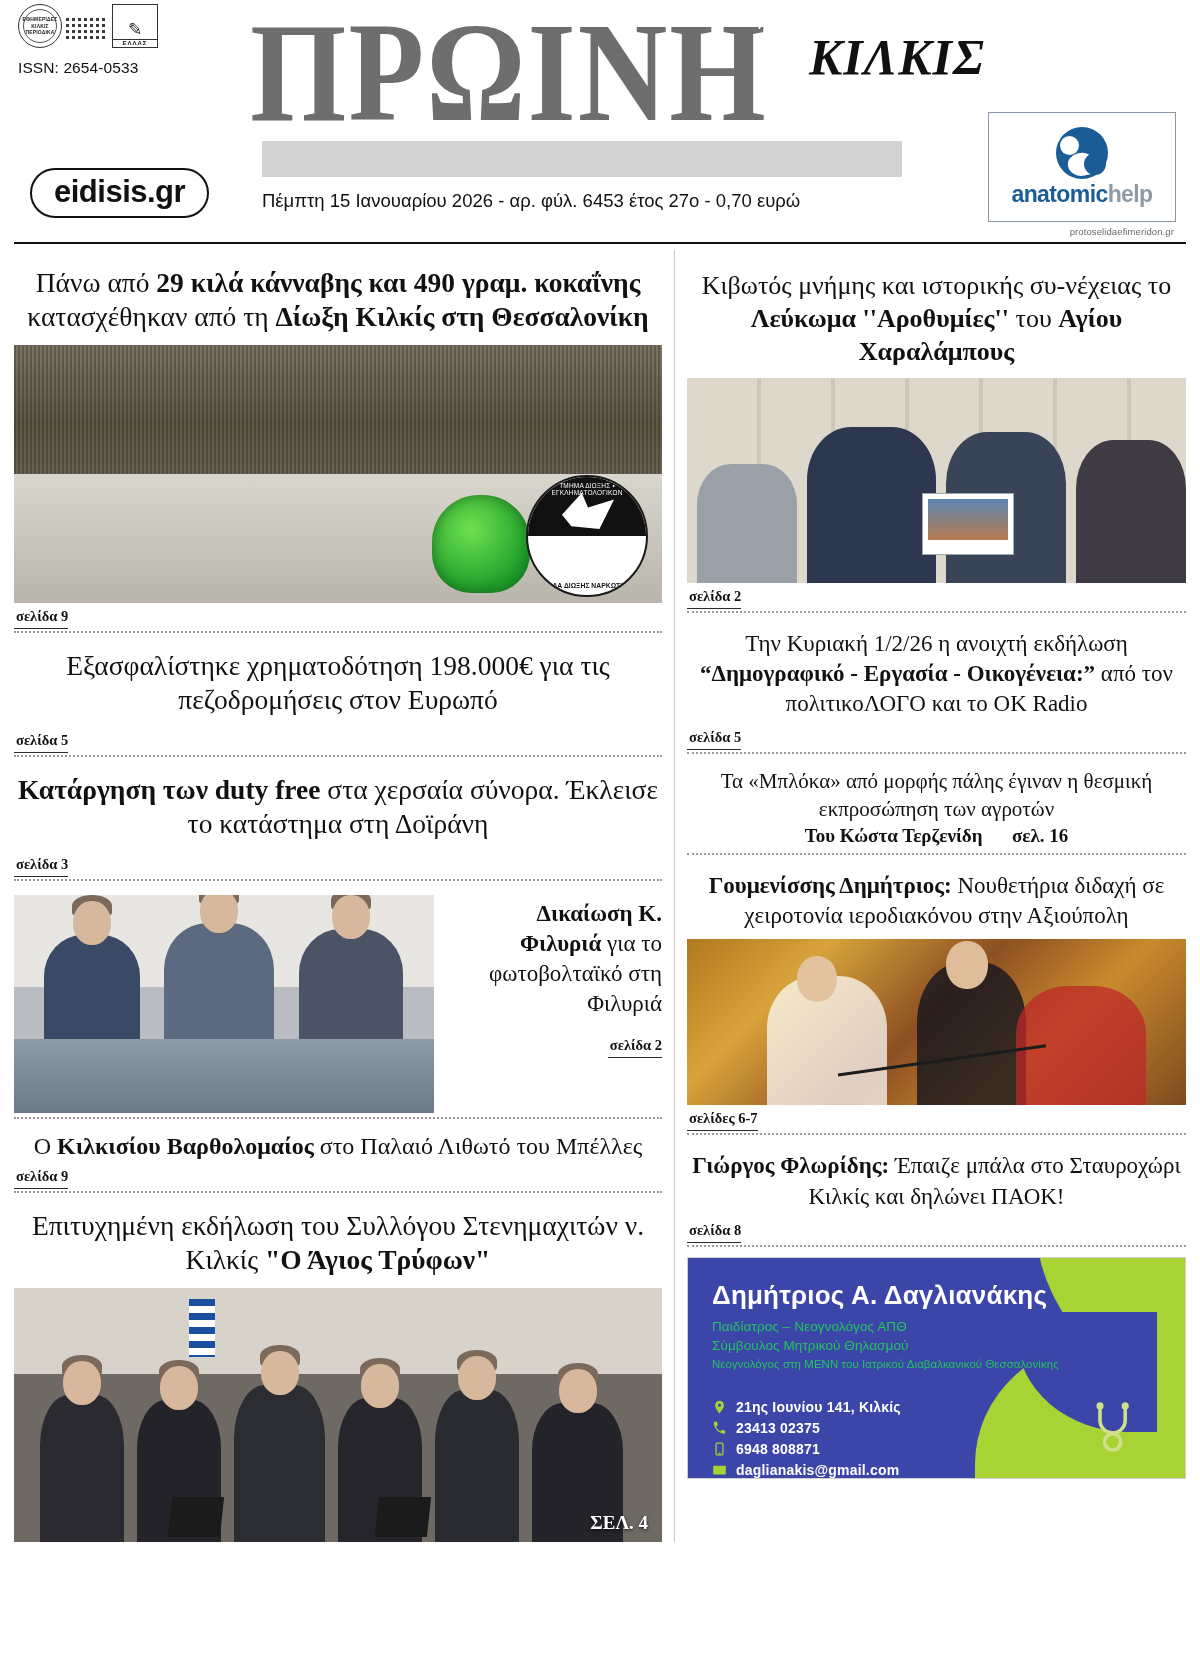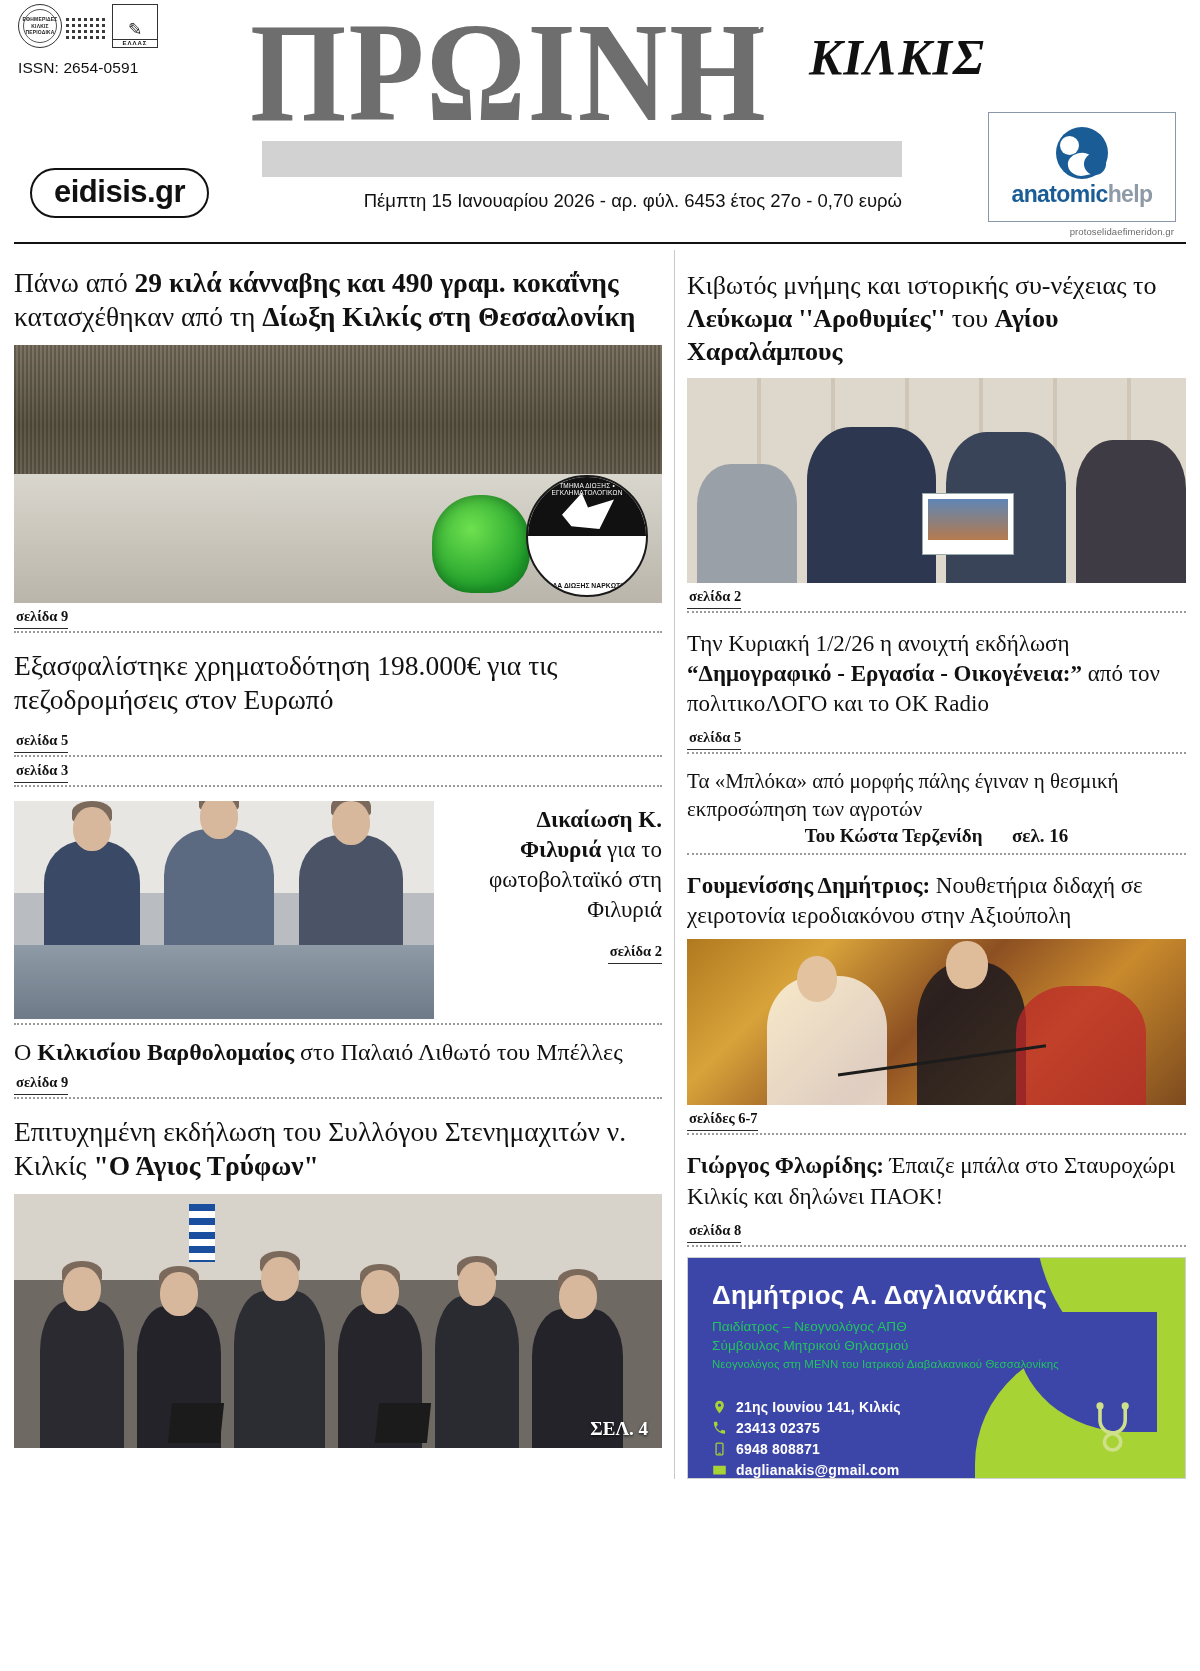--- a/index.html
+++ b/index.html
@@ -75,21 +75,21 @@
     position:absolute; left:248px; top:141px; width:640px; height:36px;
     background:#d2d2d2;
   }
   .subtitle-txt {
     position:absolute; left:248px; top:142px; width:640px; height:34px;
     display:flex; align-items:center; justify-content:center;
     font-style:italic; font-weight:bold; font-size:25px; color:#111;
   }
   .dateline {
     position:absolute; left:248px; top:190px; width:640px;
-    text-align:right; font-size:18.5px; color:#111;
+    text-align:left; font-size:18.5px; color:#111;
   }
   .anat-box {
     position:absolute; right:10px; top:112px; width:188px; height:110px;
     border:1.4px solid #8a97ab; background:#fff;
     display:flex; flex-direction:column; align-items:center; justify-content:center;
   }
   .anat-logo { width:52px; height:52px; position:relative; margin-bottom:2px; }
   .anat-logo .circ { position:absolute; inset:0; border-radius:50%; background:#1a5c96; }
   .anat-logo .dot { position:absolute; left:4px; top:9px; width:19px; height:19px; border-radius:50%; background:#fff; }
   .anat-logo .cut { position:absolute; left:12px; bottom:3px; width:26px; height:23px; background:#fff; border-radius:50% 50% 0 60%; transform:rotate(-12deg); }
@@ -99,21 +99,21 @@
   .anat-word i { color:#8e9aa6; font-style:normal; font-weight:bold; }
   .anat-cap { position:absolute; right:12px; top:226px; font-size:9.5px; color:#6a6a6a; letter-spacing:.1px;}
 
   .rule-thick { border-top:2px solid #111; margin:4px 0 0 0; }
 
   
   .cols { display:flex; margin-top:6px; }
   .colL { width:660px; padding-right:12px; }
   .colR { width:512px; padding-left:12px; border-left:1px solid #c9c9c9; }
 
-  .hl { text-align:left; font-family:"Liberation Serif", serif; color:#111; }
+  .hl { text-align:center; font-family:"Liberation Serif", serif; color:#111; }
   .hl.l1 { font-size:27.5px; line-height:1.22; margin:16px 0 12px 0; }
   .hl.l2 { font-size:26px; line-height:1.26; margin:20px 0 10px 0; }
   .hl.small { font-size:23px; line-height:1.3; }
   .hl b { font-weight:bold; }
 
   .photo { width:100%; position:relative; overflow:hidden; background:#dcdcdc; }
 
   .pageref {
     font-family:"Liberation Serif", serif; font-weight:bold;
     font-size:14.5px; color:#111; padding:4px 0 3px 2px;
@@ -222,21 +222,21 @@
             <i></i>
             <i></i>
             <i></i>
             <i></i>
           </div>
         <div class="stamp-sq">
           <div class="glyph">✎</div>
           <div class="lbl">ΕΛΛΑΣ</div>
         </div>
       </div>
-      <div class="issn">ISSN: 2654-0591</div>
+      <div class="issn">ISSN: 2654-0533</div>
     </div>
 
     <div class="eidisis">eidisis.gr</div>
 
     <div class="title-wrap">
       <div class="bigtitle">
         <span class="pr">ΠΡΩΙΝΗ</span>
         <span class="sup-tou">του</span>
         <span class="kilkis-word">ΚΙΛΚΙΣ</span>
       </div>
@@ -286,20 +286,21 @@
 
       <div>
         <div class="hl l1"><span>Εξασφαλίστηκε χρηματοδότηση 198.000€ για τις πεζοδρομήσεις στον  Ευρωπό</span></div>
         <div class="refline">
           <div class="pageref">σελίδα 5</div>
           <div class="dots"></div>
         </div>
       </div>
 
       <div>
+        <div class="hl l1"><b>Κατάργηση των duty free</b><span> στα χερσαία σύνορα. Έκλεισε το κατάστημα στη Δοϊράνη</span></div>
         <div class="refline">
           <div class="pageref">σελίδα 3</div>
           <div class="dots"></div>
         </div>
       </div>
 
       <div style="display:flex; gap:16px; align-items:flex-start; margin-top:14px;">
         <div class="photo panel-photo" style="width:420px;">
           <div class="wall"></div>
           <div class="desk"></div>

